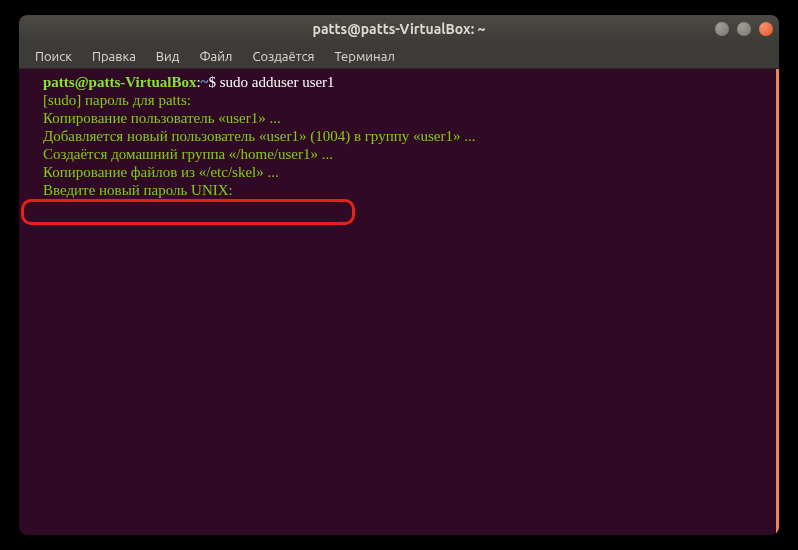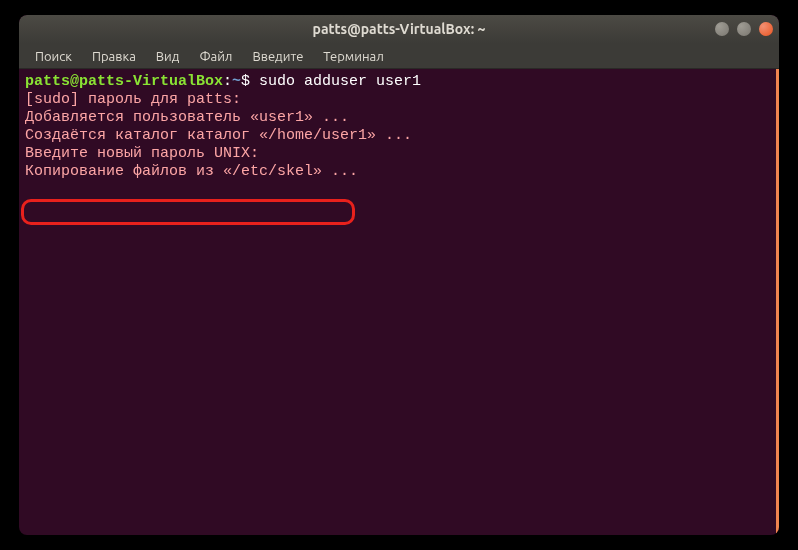--- a/index.html
+++ b/index.html
@@ -74,33 +74,33 @@
       border-bottom: 1px solid #2a2926;
     }
     .menu-item {
       color: #dfdbd2;
       font-family: "Ubuntu", sans-serif;
       font-size: 13px;
       padding: 2px 8px;
       cursor: pointer;
     }
     .terminal-body {
-      padding: 4px 6px;
+      padding: 4px 24px;
       font-size: 15px;
       line-height: 18px;
       color: #ffffff;
-      font-family: Liberation Mono, monospace;
+      font-family: Liberation Serif, serif;
       position: relative;
       height: calc(100% - 54px);
     }
     .prompt-user { color: #8ae234; font-weight: bold; }
     .prompt-path { color: #729fcf; font-weight: bold; }
     .prompt-sep { color: #ffffff; }
     .command { color: #ffffff; }
-    .output-line { color: #fca5a5; white-space: pre; }
+    .output-line { color: #84cc16; white-space: pre; }
     .highlight-box {
       position: absolute;
       border: 3px solid #e8211c;
       border-radius: 10px;
       left: 2px;
       top: 130px;
       width: 334px;
       height: 26px;
       pointer-events: none;
     }
@@ -123,28 +123,29 @@
       <div class="win-btn win-min"></div>
       <div class="win-btn win-max"></div>
       <div class="win-btn win-close"></div>
     </div>
   </div>
   <div class="menubar">
     <span class="menu-item">Поиск</span>
     <span class="menu-item">Правка</span>
     <span class="menu-item">Вид</span>
     <span class="menu-item">Файл</span>
-    <span class="menu-item">Введите</span>
+    <span class="menu-item">Создаётся</span>
     <span class="menu-item">Терминал</span>
   </div>
   <div class="terminal-body">
     <div>
       <span class="prompt-user">patts@patts-VirtualBox</span><span class="prompt-sep">:</span><span class="prompt-path">~</span><span class="prompt-sep">$ </span><span class="command">sudo adduser user1</span>
     </div>
     <div class="output-line">[sudo] пароль для patts: </div>
-    <div class="output-line">Добавляется пользователь «user1» ...</div>
-    <div class="output-line">Создаётся каталог каталог «/home/user1» ...</div>
+    <div class="output-line">Копирование пользователь «user1» ...</div>
+    <div class="output-line">Добавляется новый пользователь «user1» (1004) в группу «user1» ...</div>
+    <div class="output-line">Создаётся домашний группа «/home/user1» ...</div>
+    <div class="output-line">Копирование файлов из «/etc/skel» ...</div>
     <div class="output-line">Введите новый пароль UNIX: </div>
-    <div class="output-line">Копирование файлов из «/etc/skel» ...</div>
     <div class="highlight-box"></div>
   </div>
   <div class="right-edge"></div>
 </div>
 
 </body></html>

